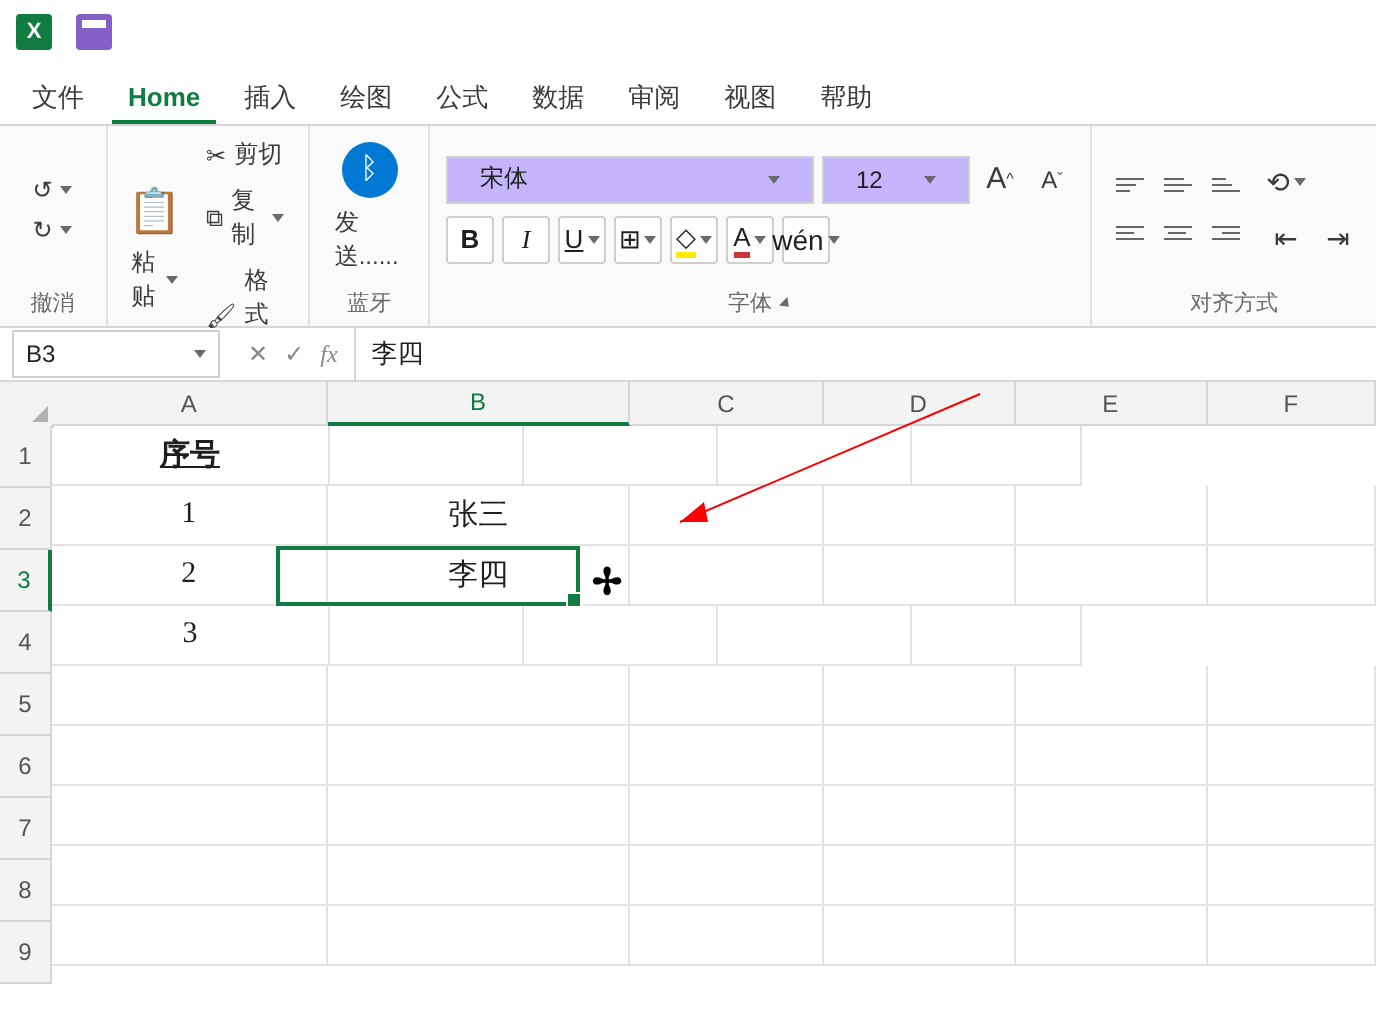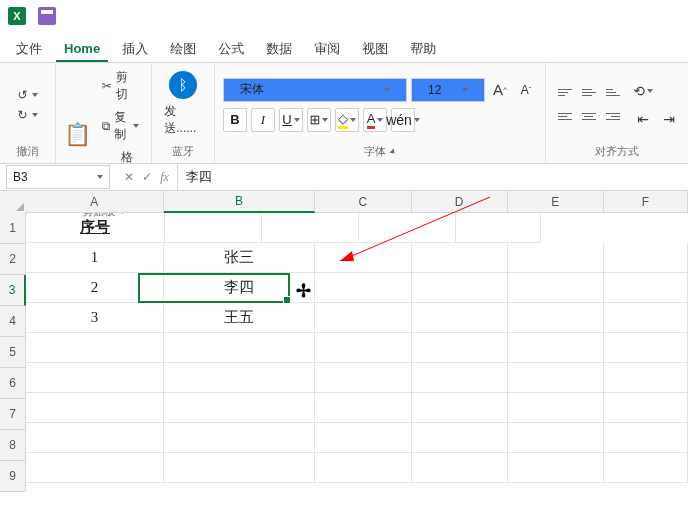--- a/index.html
+++ b/index.html
@@ -18,21 +18,21 @@
 .ribbon{display:flex;background:#fafafa;border-bottom:1px solid #d6d6d6;height:100px}
 .group{display:flex;flex-direction:column;align-items:center;border-right:1px solid #e3e3e3;padding:4px 8px 2px}
 .group-body{flex:1;display:flex;align-items:center;gap:6px}
 .group-label{font-size:11px;color:#6a6a6a;display:flex;align-items:center;gap:4px;padding:2px 0}
 .caret{width:0;height:0;border-left:3px solid transparent;border-right:3px solid transparent;border-top:4px solid #6a6a6a}
 .smallbtn{display:flex;align-items:center;gap:4px;font-size:12px;color:#3b3b3b;padding:2px 4px}
 .stack{display:flex;flex-direction:column;gap:2px}
 .rbtn{width:22px;height:22px;border:1px solid #cfcfcf;display:flex;align-items:center;justify-content:center;font-size:13px;background:#fff;border-radius:2px}
 .rbtn2{width:22px;height:22px;display:flex;align-items:center;justify-content:center;font-size:14px;color:#3b3b3b}
 .bt-ic{width:28px;height:28px;border-radius:50%;background:#0078d4;color:#fff;display:flex;align-items:center;justify-content:center;font-size:15px}
-.font-select{height:22px;border:1px solid #cfcfcf;background:#3b82f6;display:flex;align-items:center;justify-content:space-between;padding:0 16px;font-size:12px}
+.font-select{height:22px;border:1px solid #cfcfcf;background:#c4b5fd;display:flex;align-items:center;justify-content:space-between;padding:0 16px;font-size:12px}
 .align-grid{display:grid;grid-template-columns:repeat(3,22px);grid-template-rows:repeat(2,22px);gap:2px}
 .line{display:inline-block;width:14px}
 .line span{display:block;height:1px;background:#666;margin:2px 0}
 
 .fxbar{display:flex;align-items:center;height:26px;border-bottom:1px solid #d6d6d6;background:#fff}
 .namebox{width:90px;height:22px;border:1px solid #cfcfcf;margin:0 6px;display:flex;align-items:center;justify-content:space-between;padding:0 6px;font-size:12px}
 .fxicons{display:flex;align-items:center;gap:8px;padding:0 8px;color:#888;font-size:12px;border-right:1px solid #d6d6d6;height:100%}
 .fxlabel{font-style:italic;font-family:serif}
 .fxinput{flex:1;padding:0 8px;font-size:13px}
 
@@ -87,20 +87,24 @@
       <div class="smallbtn">↻ <span class="caret"></span></div>
     </div>
         </div>
     <div class="group-label">撤消</div>
   </div>
 
   <div class="group">
     <div class="group-body">
       <div class="stack" style="align-items:center">
         <span style="font-size:22px">📋</span>
+        <span class="smallbtn">
+              <span>粘贴</span> 
+              <span class="caret"></span>
+            </span>
       </div>
       <div class="stack">
         <div class="smallbtn">
               <span>✂</span> 
               <span>剪切</span>
             </div>
         <div class="smallbtn">
               <span>⧉</span> 
               <span>复制</span> 
               <span class="caret"></span>
@@ -290,21 +294,20 @@
         <div class="row">
           <div class="cell" style="width: 138px;">2</div>
           <div class="cell" style="width: 152px;">李四</div>
           <div class="cell" style="width: 96px;"></div>
           <div class="cell" style="width: 96px;"></div>
           <div class="cell" style="width: 96px;"></div>
           <div class="cell" style="width: 84px;"></div>
         </div>
         <div class="row">
           <div class="cell" style="width: 138px;">3</div>
-          <div class="cell" style="width: 152px;">王五</div>
           <div class="cell" style="width: 96px;"></div>
           <div class="cell" style="width: 96px;"></div>
           <div class="cell" style="width: 96px;"></div>
           <div class="cell" style="width: 84px;"></div>
         </div>
         <div class="row">
           <div class="cell" style="width: 138px;"></div>
           <div class="cell" style="width: 152px;"></div>
           <div class="cell" style="width: 96px;"></div>
           <div class="cell" style="width: 96px;"></div>

